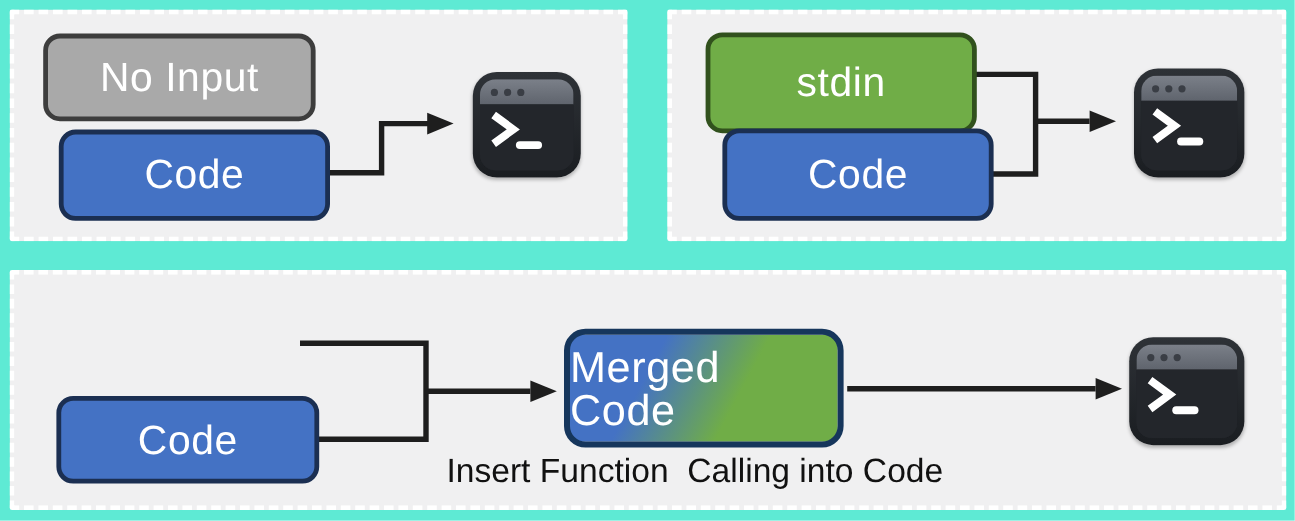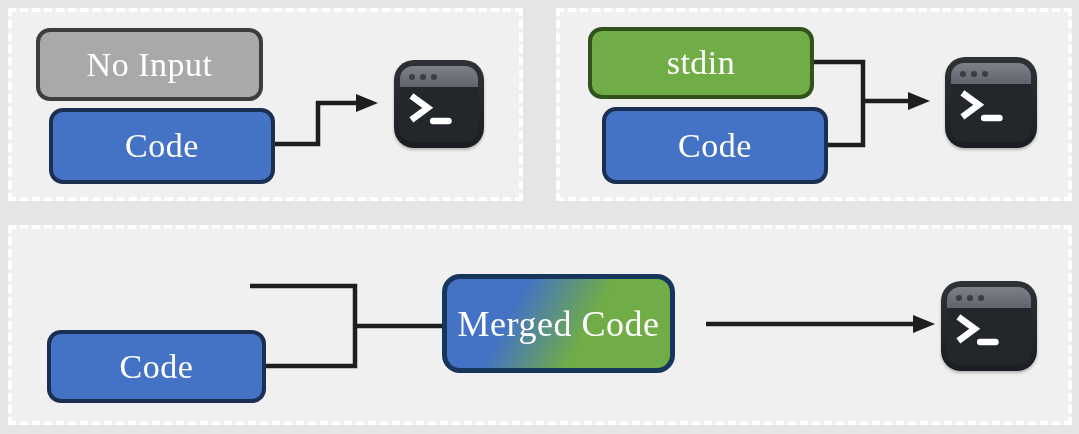--- a/index.html
+++ b/index.html
@@ -1,18 +1,18 @@
 <!DOCTYPE html>
 <html><head>
 <meta charset="utf-8">
 <style>
   html,body{margin:0;padding:0;background:#ffffff;}
   .page{
-    position:relative;width:1079px;height:434px;background:#e5e5e5;
-    font-family:Liberation Serif, serif;overflow:hidden;
+    position:relative;width:1079px;height:434px;background:#5eead4;
+    font-family:Liberation Sans, sans-serif;overflow:hidden;
   }
   .panel{
     position:absolute;background:#f0f0f1;border:4px dashed #ffffff;
     box-sizing:border-box;border-radius:2px;
   }
   .box{
     position:absolute;display:flex;align-items:center;justify-content:center;
     box-sizing:border-box;color:#ffffff;font-size:34px;line-height:1;
     border-radius:14px;letter-spacing:0.5px;
   }
@@ -73,34 +73,35 @@
     <polygon class="head" points="913,315 913,333 935,324"></polygon>
   </svg>
 
   <div class="box box-gray" style="left:36px;top:28px;width:227px;height:73px;">
     <span>No Input</span>
   </div>
   <div class="box box-blue" style="left:35px;top:108px;width:226px;height:76px;">
     <span>Code</span>
   </div>
 
-  <div class="box box-green" style="left:588px;top:27px;width:226px;height:72px;">
+  <div class="box box-green" style="left:588px;top:27px;width:226px;height:84px;">
     <span>stdin</span>
   </div>
   <div class="box box-blue" style="left:588px;top:107px;width:226px;height:77px;">
     <span>Code</span>
   </div>
 
   <div class="box box-blue" style="left:33px;top:330px;width:219px;height:73px;">
     <span>Code</span>
   </div>
-  <div class="box box-merged" style="left:442px;top:274px;width:233px;height:99px;">
+  <div class="box box-merged" style="left:470px;top:274px;width:233px;height:99px;">
     <span>Merged Code</span>
   </div>
 
+  <div class="caption" style="left:369px;top:377px;width:420px;">Insert Function  Calling into Code</div>
 
   <div class="terminal" style="left:394px;top:60px;width:90px;height:88px;">
     <div class="term-window">
       <div class="term-titlebar">
         <span class="term-dot"></span>
         <span class="term-dot"></span>
         <span class="term-dot"></span>
       </div>
       <div class="term-screen">
         <svg class="term-prompt" width="48" height="36" viewBox="0 0 44 32">

